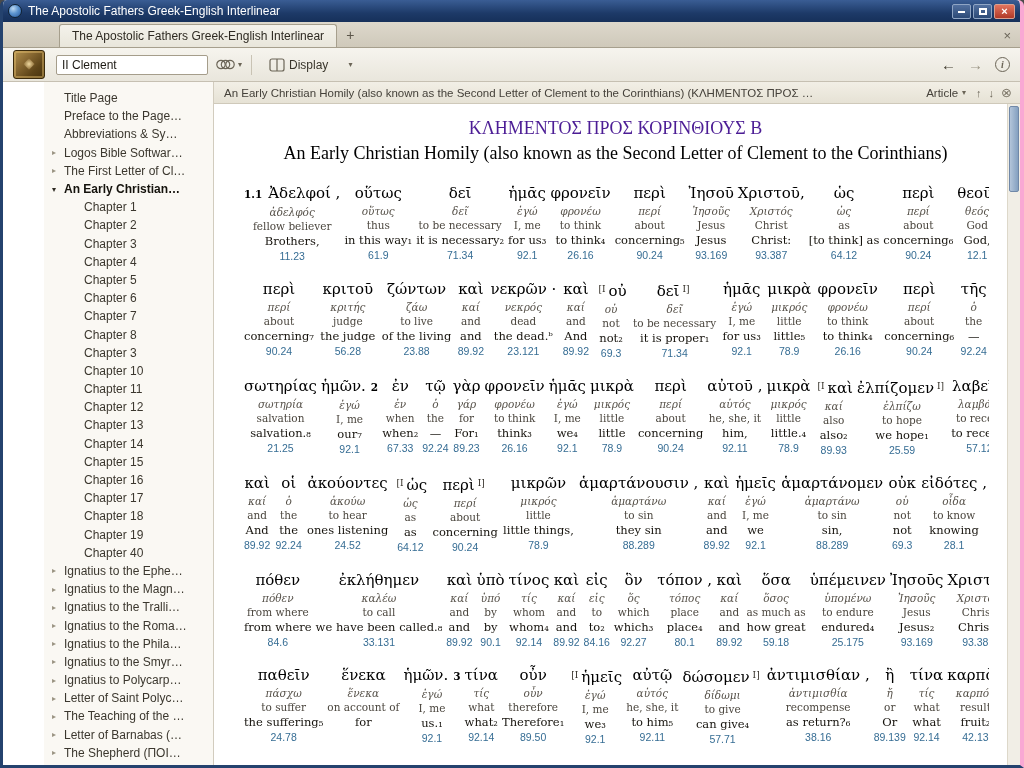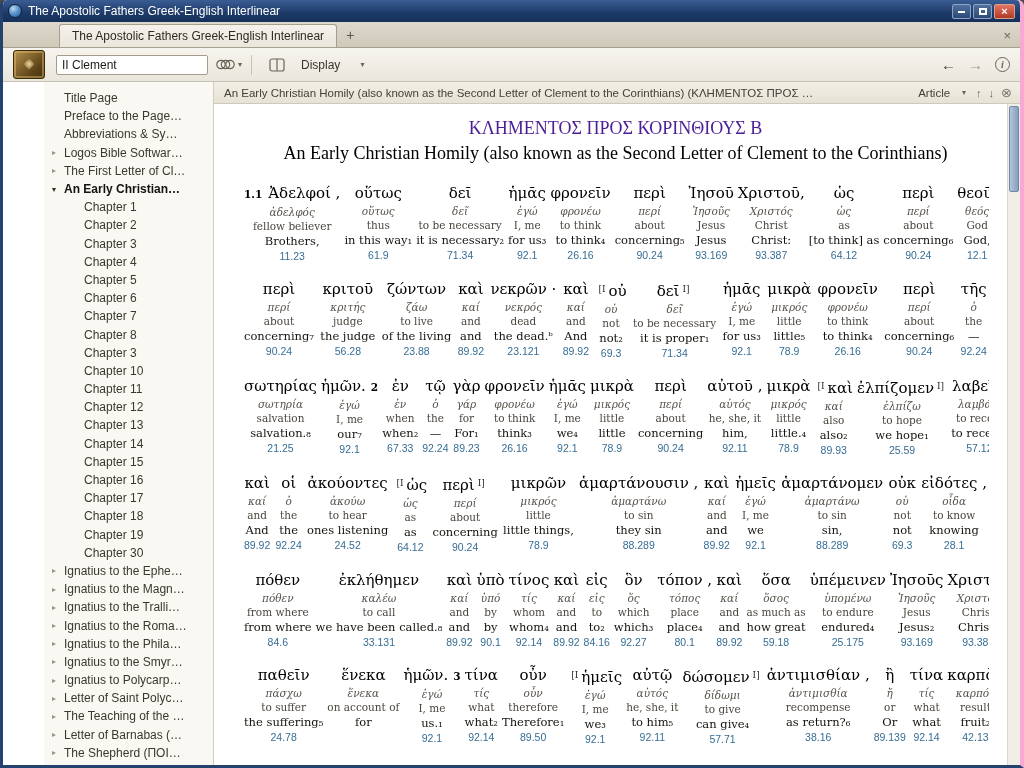--- a/index.html
+++ b/index.html
@@ -40,21 +40,21 @@
                 background:linear-gradient(135deg,#b3924f 0%,#8a6a33 35%,#5d4418 70%,#46320e 100%);
                 border:1px solid #3a2a0c; box-shadow:inset 0 0 0 2px rgba(228,190,110,.45); position:relative; }
   .book-cover::after { content:""; position:absolute; left:11px; top:9px; width:8px; height:8px;
                        background:radial-gradient(#f0d9a0,#8a6a33); transform:rotate(45deg); }
   .ref-input { width:152px; height:20px; font-size:12px; color:#1d1a14; background:#fff;
                border:1px solid #a59d8b; border-radius:2px; padding:1px 5px;
                font-family:"Liberation Sans","DejaVu Sans",sans-serif; }
   .tool-btn { display:flex; align-items:center; gap:3px; margin-left:8px; color:#6b6557; }
   .caret { font-size:8px; color:#6b6557; }
   .tsep { width:1px; height:20px; background:#c9c3b4; margin:0 9px; }
-  .display-btn { display:flex; align-items:center; gap:20px; font-size:12px; color:#3a362c; margin-left:16px; }
+  .display-btn { display:flex; align-items:center; gap:20px; font-size:12px; color:#3a362c; margin-left:4px; }
   .nav-group { margin-left:auto; display:flex; align-items:center; gap:12px; }
   .nav-back { font-size:15px; color:#403c30; }
   .nav-fwd  { font-size:15px; color:#9b9585; }
   .info-btn { width:15px; height:15px; border:1px solid #6b6557; border-radius:50%; color:#6b6557;
               font-size:10px; line-height:13px; text-align:center; font-family:"Liberation Serif",serif;
               font-style:italic; font-weight:bold; }
 
   
   .bodyrow { flex:1; display:flex; min-height:0;margin-left:41px; }
   .sidebar { width:170px; flex:none; background:#faf8f3; border-right:1px solid #d2ccbe;
@@ -66,21 +66,21 @@
   .side-item.selected { font-weight:bold; color:#14120c; }
   .side-item.selected .tree-arrow { color:#2f2b23; }
 
   .main { flex:1; display:flex; flex-direction:column; min-width:0; background:#fff; }
 
   
   .locator { height:22px; flex:none; background:linear-gradient(#f2efe6,#e6e2d5);
              border-bottom:1px solid #cfc9ba; display:flex; align-items:center;
              padding:0 8px 0 10px; font-size:11.5px; color:#45413a; }
   .locator-text { flex:1; white-space:nowrap; overflow:hidden; margin-right:10px; }
-  .article-btn { display:flex; align-items:center; gap:12px; margin-right:10px; color:#45413a; }
+  .article-btn { display:flex; align-items:center; gap:4px; margin-right:10px; color:#45413a; }
   .loc-arrow { color:#6c6659; font-size:11px; margin-right:7px; }
   .loc-close { color:#7a7466; font-size:13px; }
 
   
   .contentrow { flex:1; display:flex; min-height:0; }
   .content { flex:1; min-width:0; padding:8px 18px 0 28px; overflow:hidden; background:#fff; }
   .gtitle { font-family:"Liberation Serif","DejaVu Serif",serif; font-size:18px; color:#4c1d95;
             text-align:center; margin:6px 0 4px; }
   .etitle { font-family:"Liberation Serif","DejaVu Serif",serif; font-size:18px; color:#000;
             text-align:center; margin:0 0 18px; }
@@ -255,21 +255,21 @@
         <div class="side-item indent">
           <span class="tree-arrow"></span>
           <span class="side-label">Chapter 18</span>
         </div>
         <div class="side-item indent">
           <span class="tree-arrow"></span>
           <span class="side-label">Chapter 19</span>
         </div>
         <div class="side-item indent">
           <span class="tree-arrow"></span>
-          <span class="side-label">Chapter 30</span>
+          <span class="side-label">Chapter 40</span>
         </div>
         <div class="side-item">
           <span class="tree-arrow">▸</span>
           <span class="side-label">Ignatius to the Ephe…</span>
         </div>
         <div class="side-item">
           <span class="tree-arrow">▸</span>
           <span class="side-label">Ignatius to the Magn…</span>
         </div>
         <div class="side-item">

